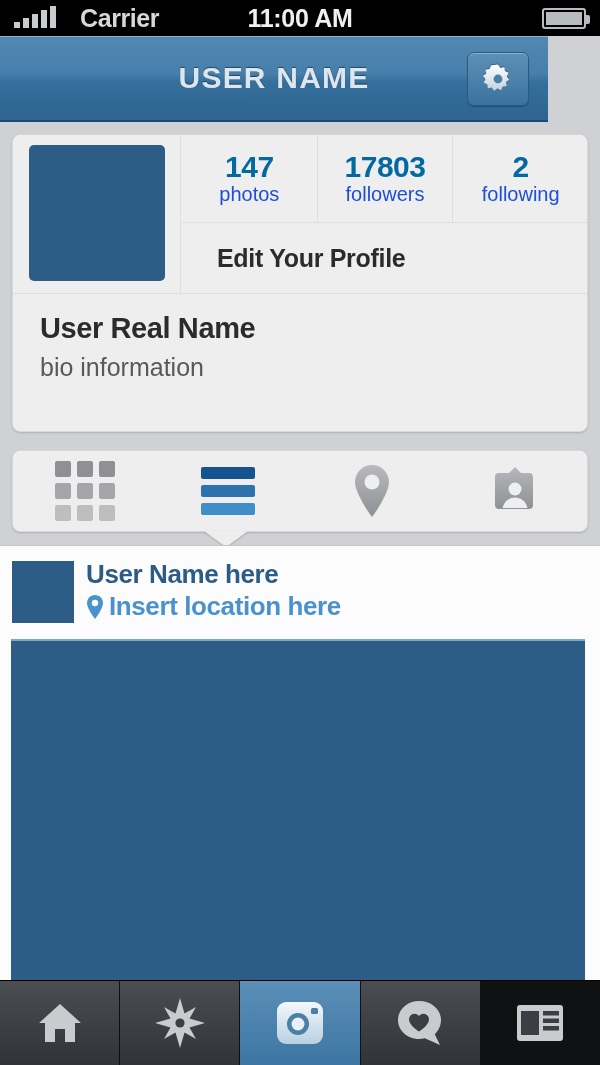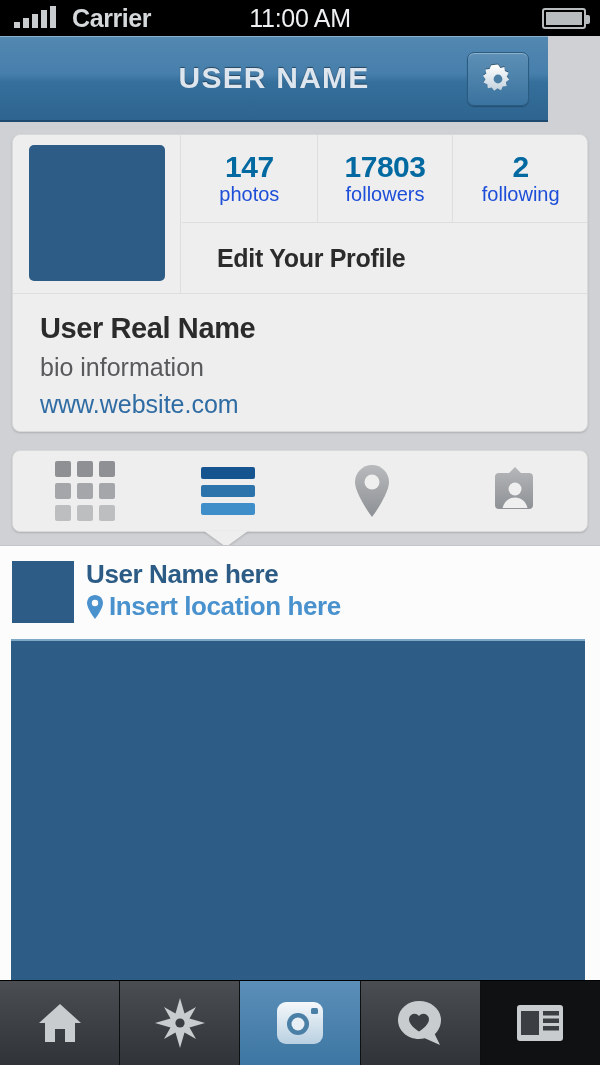--- a/index.html
+++ b/index.html
@@ -25,26 +25,26 @@
     display: flex; align-items: center;
   }
   #signal-bars { display: flex; align-items: flex-end; gap: 3px; margin-left: 14px; height: 20px; }
   #signal-bars i { display: block; width: 6px; background: #c9ccce; }
   #signal-bars i:nth-child(1) { height: 6px; }
   #signal-bars i:nth-child(2) { height: 10px; }
   #signal-bars i:nth-child(3) { height: 14px; }
   #signal-bars i:nth-child(4) { height: 18px; }
   #signal-bars i:nth-child(5) { height: 22px; }
   #carrier-label {
-    margin-left: 16px; color: #d5d8da;
+    margin-left: 24px; color: #d5d8da;
     font-size: 25px; font-weight: bold; letter-spacing: -0.4px;
   }
   #status-time {
     position: absolute; left: 0; width: 600px; text-align: center;
-    color: #eef0f1; font-size: 25px; font-weight: normal; letter-spacing: -0.3px;
+    color: #eef0f1; font-size: 25px; font-weight: bold; letter-spacing: -0.3px;
   }
   #battery-icon {
     position: absolute; right: 14px; top: 8px;
     width: 44px; height: 21px;
     border: 2px solid #b9bcbe; border-radius: 3px;
     background: #000;
   }
   #battery-icon::after {
     content: ""; position: absolute; right: -6px; top: 5px;
     width: 4px; height: 9px; background: #b9bcbe; border-radius: 0 2px 2px 0;
@@ -302,21 +302,20 @@
     <div id="stats-divider"></div>
 
     <div id="edit-profile-row">
       <div id="edit-profile-label">Edit Your Profile</div>
     </div>
 
     <div id="bio-divider"></div>
     <div id="bio-block">
       <div id="bio-real-name">User Real Name</div>
       <div id="bio-text">bio information</div>
-      <div id="bio-website">www.website.com</div>
     </div>
   </div>
 
   <div id="view-tabs">
     <div class="view-tab">
       <div id="grid-icon">
         <span></span>
           <span></span>
           <span></span>
         <span></span>

